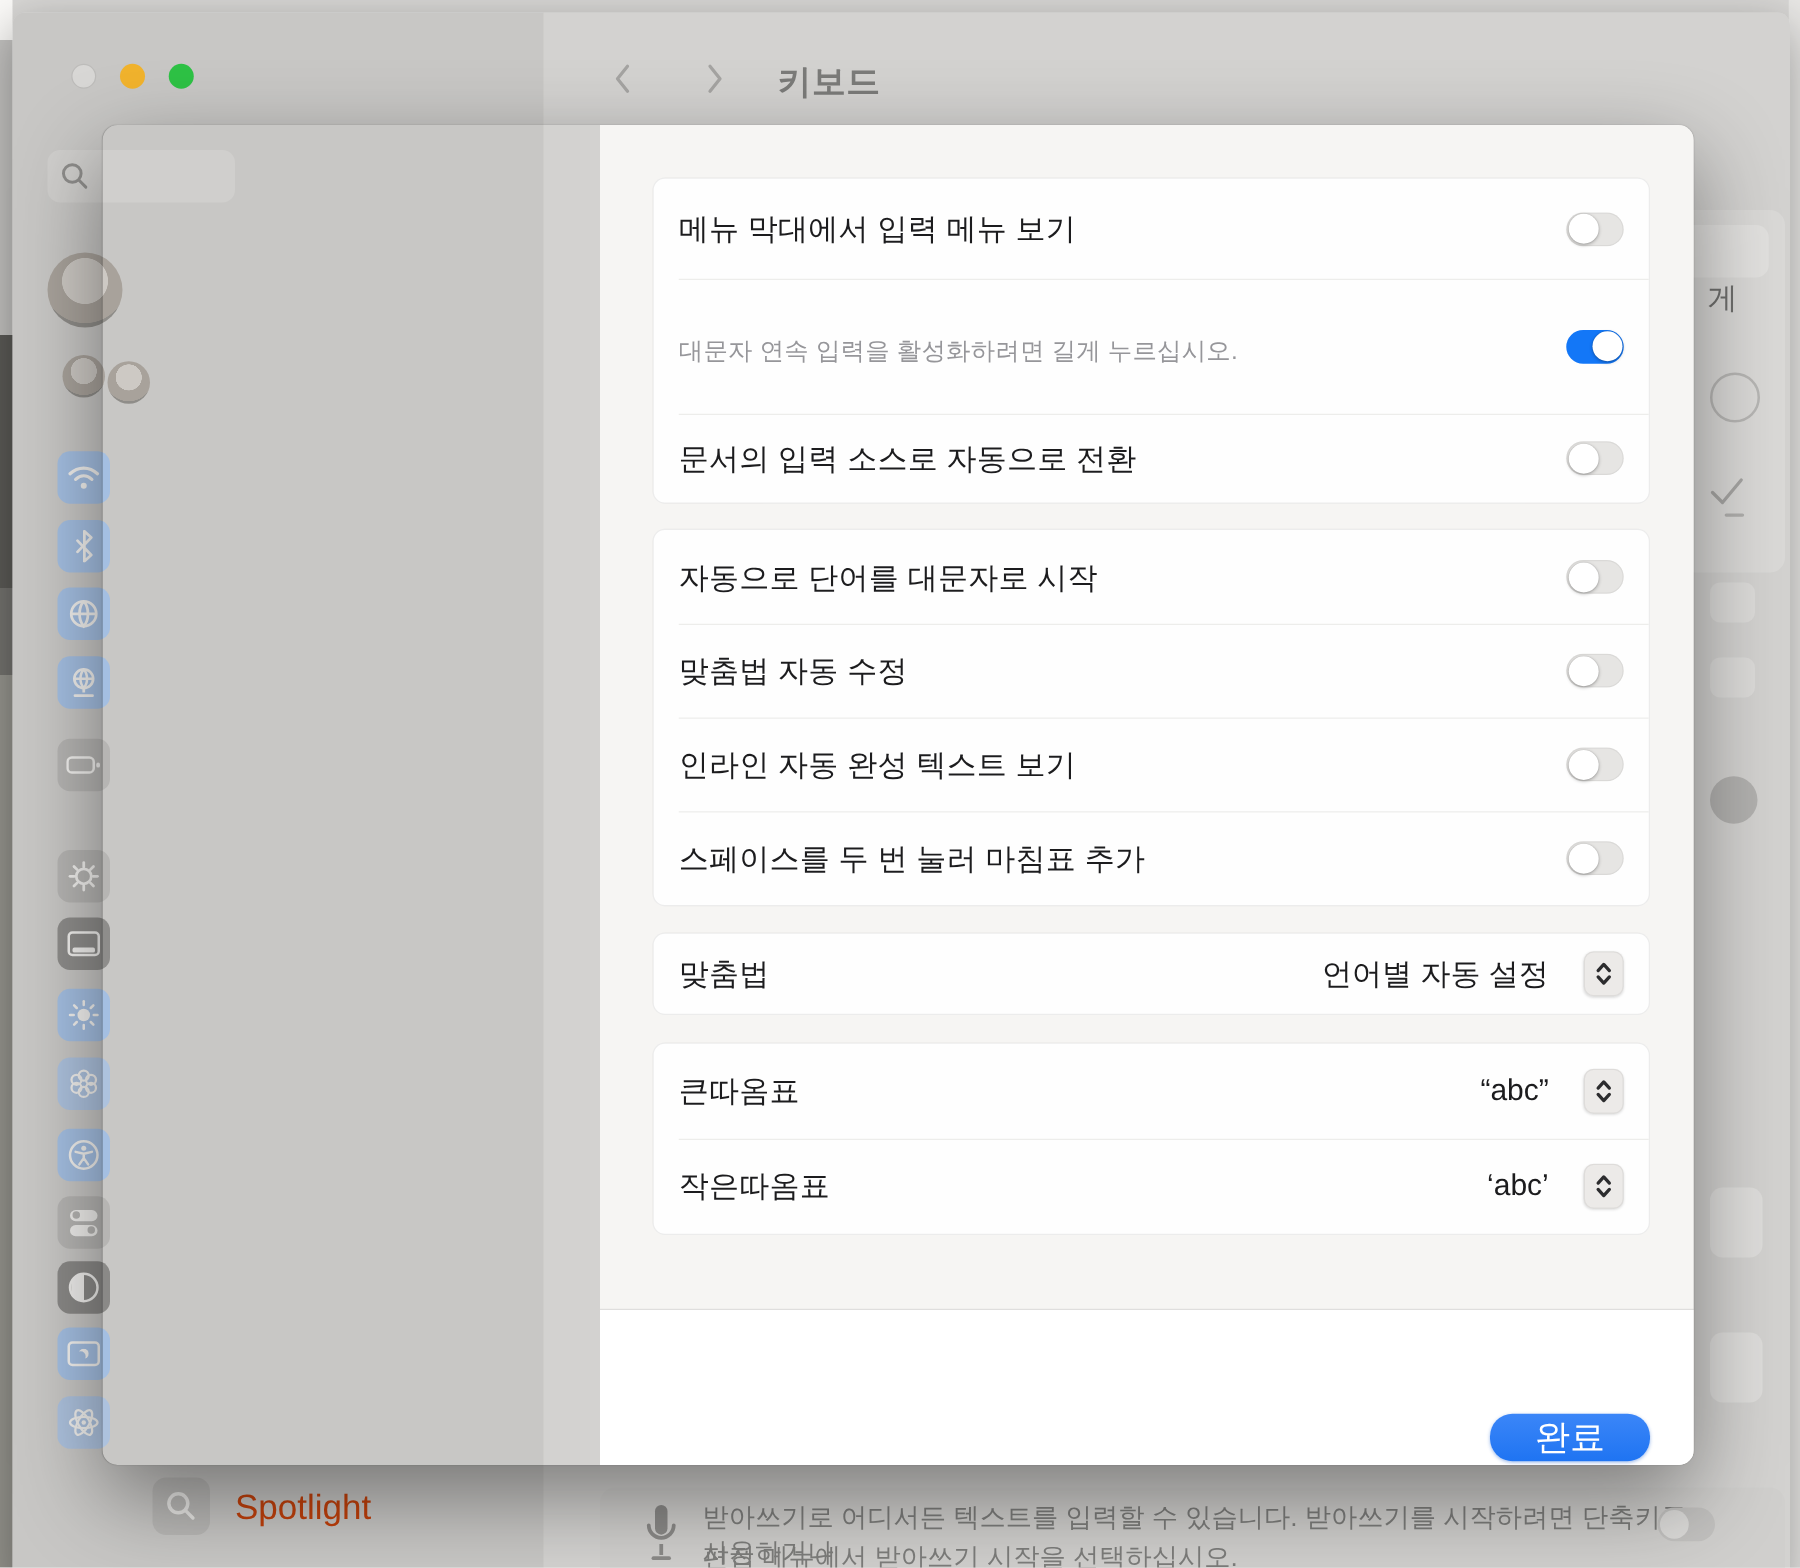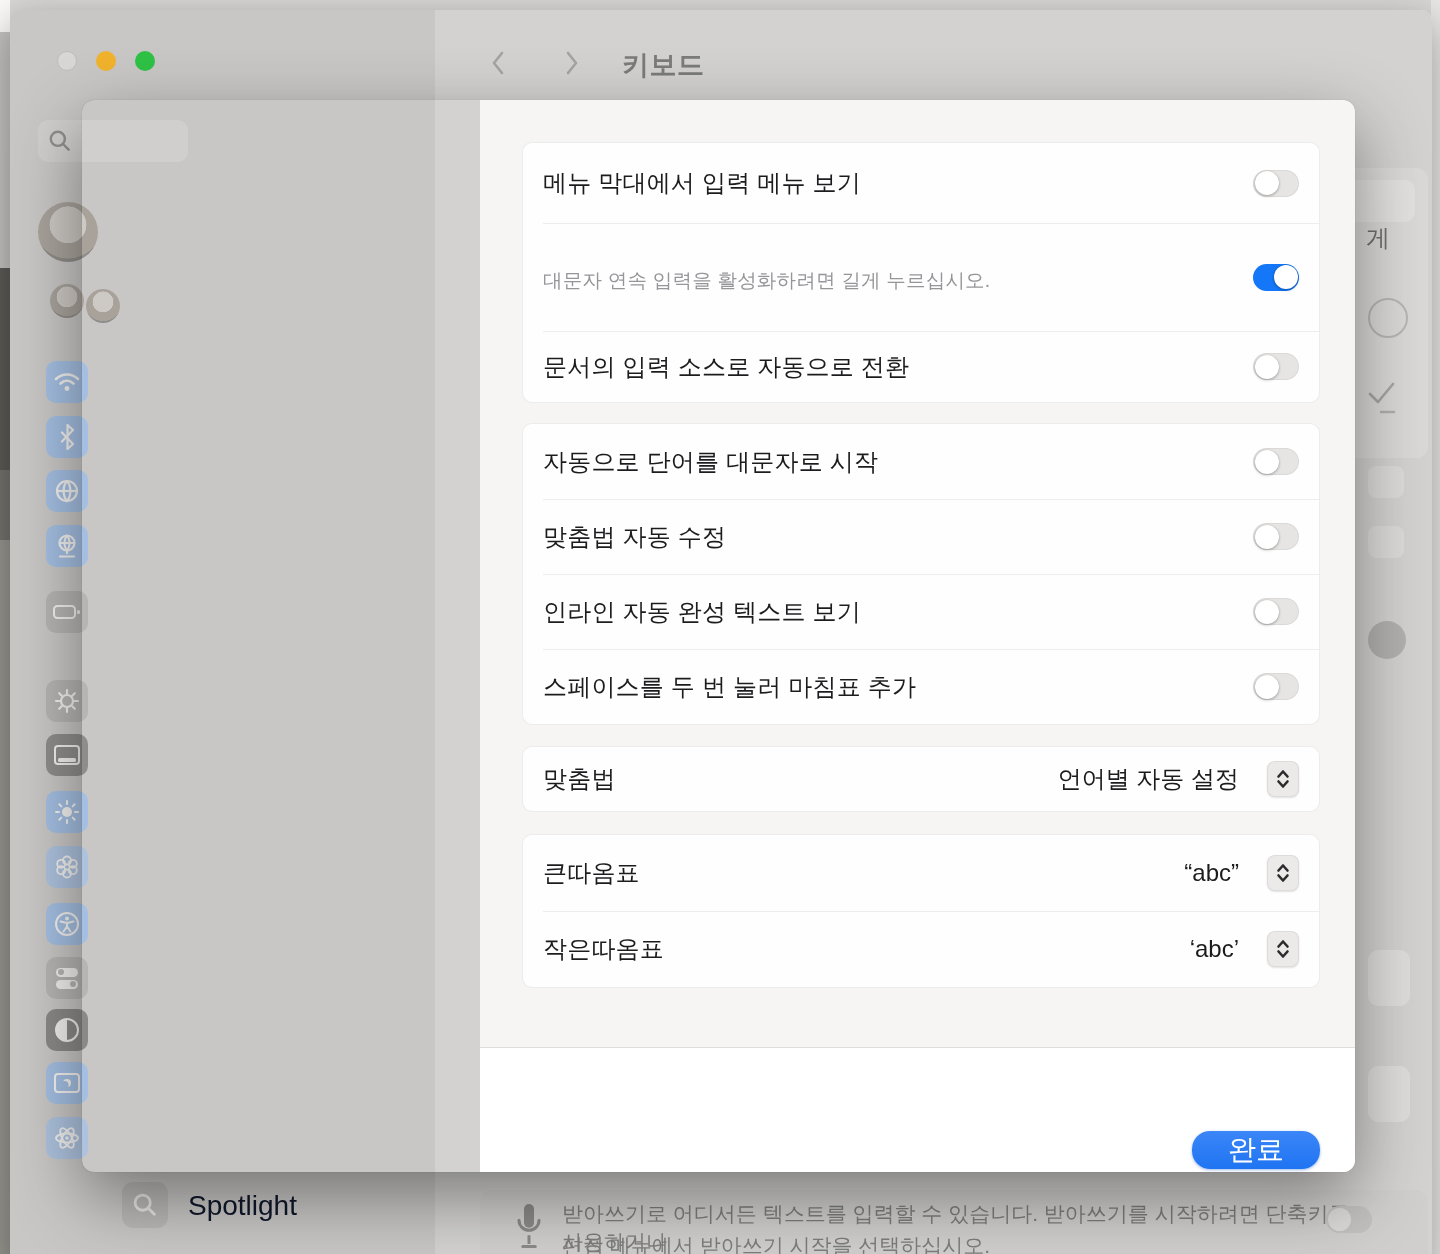--- a/index.html
+++ b/index.html
@@ -38,21 +38,21 @@
   .glyph-dock{width:22px;height:16px;border:2px solid #f2f1ef;border-radius:4px;position:relative;}
   .glyph-dock div{position:absolute;left:2px;right:2px;bottom:1.5px;height:4px;background:#f2f1ef;border-radius:1.5px;}
   .glyph-cc{display:flex;flex-direction:column;gap:3px;}
   .glyph-cc div{width:22px;height:9px;border-radius:5px;background:#f0efed;position:relative;}
   .glyph-cc div i{position:absolute;top:1.5px;width:6px;height:6px;border-radius:50%;background:#b6b5b3;}
   .glyph-cc .k1 i{left:2px;} .glyph-cc .k2 i{right:2px;}
   .glyph-half{width:20px;height:20px;border-radius:50%;border:2.5px solid #f0efed;background:linear-gradient(90deg,#f0efed 0 50%,transparent 50% 100%);}
   .glyph-ss{width:22px;height:16px;border:2px solid #f4f3f1;border-radius:4px;display:flex;align-items:center;justify-content:center;}
   .glyph-ss div{width:8px;height:8px;border-radius:50%;box-shadow:-2.5px 2px 0 0 #f4f3f1 inset;}
   .spot-icon{position:absolute;left:112px;top:1172px;width:46px;height:46px;border-radius:11px;background:#bab9b7;display:flex;align-items:center;justify-content:center;}
-  .spot-label{position:absolute;left:178px;top:1180px;font-size:28px;color:#0f172a;}
+  .spot-label{position:absolute;left:178px;top:1180px;font-size:28px;color:#c2410c;}
   
   .fragA{position:absolute;left:1264px;top:158px;width:154px;height:290px;border-radius:12px;background:#dad9d7;}
   .fragA-chip{position:absolute;left:20px;top:12px;width:121px;height:42px;border-radius:10px;background:#e2e1df;}
   .frag-ge{position:absolute;left:92px;top:54px;font-size:24px;color:#6f6f6d;}
   .frag-circle{position:absolute;left:94px;top:130px;width:40px;height:40px;border-radius:50%;border:2px solid #b7b6b4;box-sizing:border-box;}
   .frag-check{position:absolute;left:92px;top:210px;}
   .frag-step{position:absolute;left:1358px;width:36px;height:32px;border-radius:8px;background:#dcdbd9;}
   .frag-dot{position:absolute;left:1358px;top:611px;width:38px;height:38px;border-radius:50%;background:#b2b1af;}
   .frag-chip2{position:absolute;left:1358px;width:42px;height:56px;border-radius:10px;background:#dedddb;}
   .dict{position:absolute;left:470px;top:1180px;width:948px;height:90px;border-radius:12px;background:#d0cfcd;}

